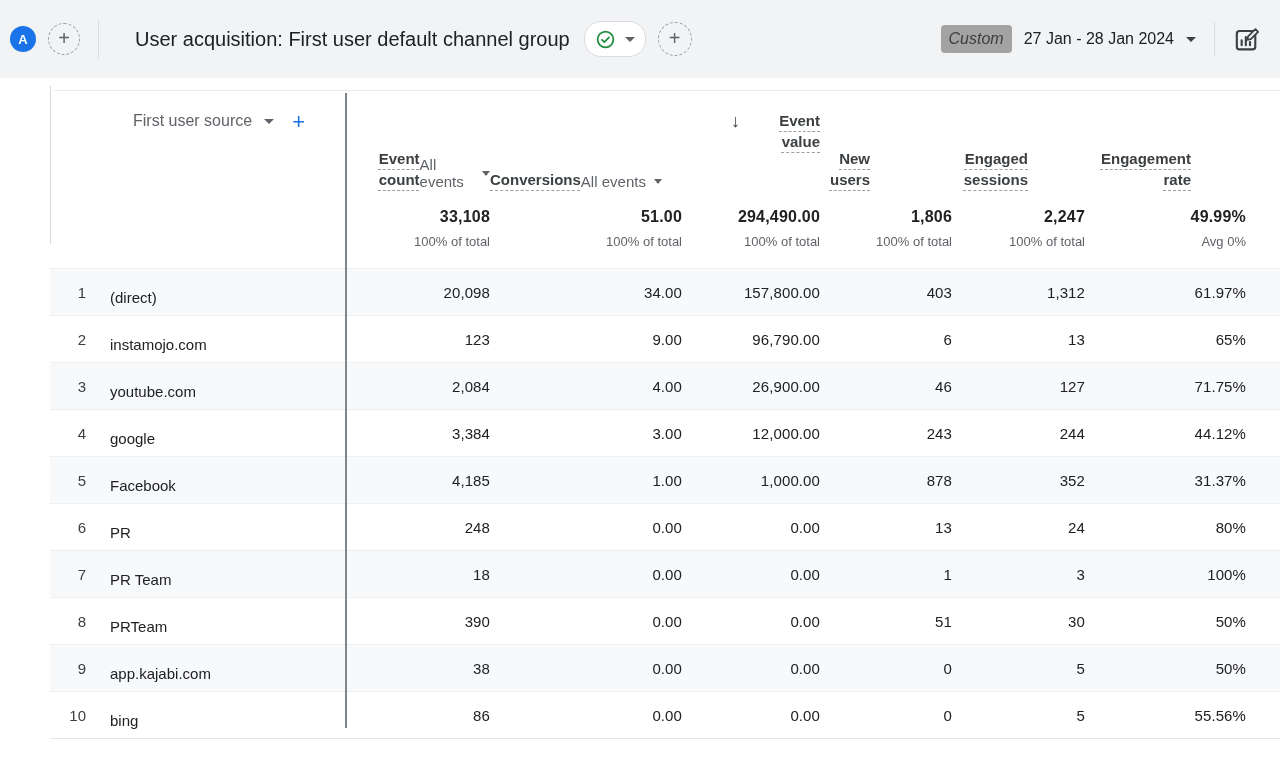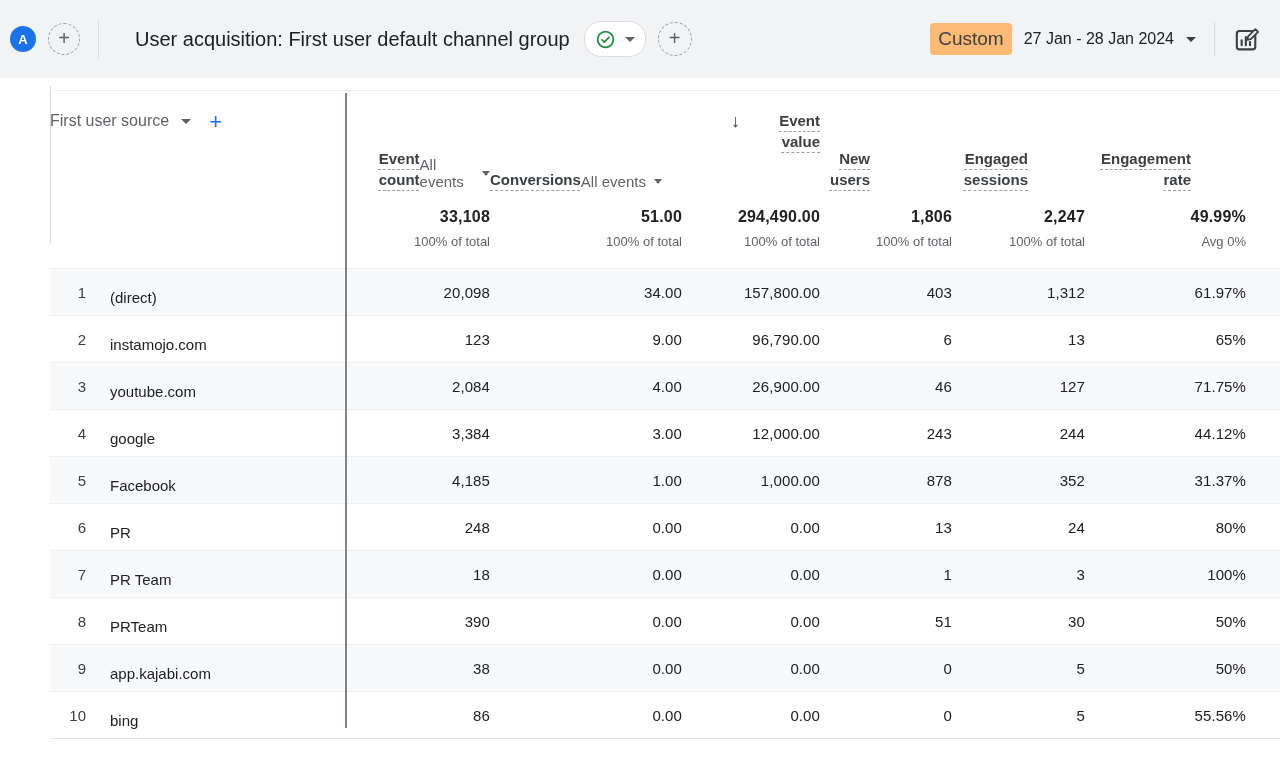--- a/index.html
+++ b/index.html
@@ -31,21 +31,21 @@
   .status-pill{
     margin-left:14px;height:34px;padding:0 10px;border-radius:17px;background:#fff;
     border:1px solid #dadce0;display:flex;align-items:center;gap:9px;cursor:pointer;
   }
   .caret{
     width:0;height:0;border-left:5px solid transparent;border-right:5px solid transparent;
     border-top:5.5px solid #5f6368;display:inline-block;
   }
   .header-right{margin-left:auto;display:flex;align-items:center;}
   .custom-chip{
-    background:#fdba74;color:#3c4043;font-size:19px;padding:5px 8px;border-radius:4px;
+    background:#a3a3a3;color:#3c4043;font-size:16px;padding:5px 8px;border-radius:4px;font-style:italic;
   }
   .date-label{margin-left:12px;font-size:16px;color:#202124;white-space:nowrap;}
   .header-right .caret{margin-left:12px;}
   .header-right .vdiv{margin-left:18px;height:34px;}
   .customize-btn{margin-left:18px;display:flex;align-items:center;cursor:pointer;background:none;border:none;padding:0;}
 
   
   .table{
     position:relative;margin-left:50px;margin-top:12px;width:1230px;
   }
@@ -58,22 +58,22 @@
   .col-divider{
     position:absolute;left:295px;top:3px;width:2px;height:635px;background:#7f868c;
   }
   .grid{
     display:grid;
     grid-template-columns:36px 259px 145px 192px 138px 132px 133px 161px 34px;
   }
   
   .head-row{height:100px;}
   .dim-head{
-    grid-column:1/3;display:flex;justify-content:flex-start;align-items:flex-start;
-    padding-top:22px;padding-right:32px;box-sizing:border-box;cursor:pointer;
+    grid-column:1/3;display:flex;justify-content:flex-end;align-items:flex-start;
+    padding-top:22px;padding-right:40px;box-sizing:border-box;cursor:pointer;
   }
   .dim-label{font-size:16px;color:#5f6368;}
   .dim-head .caret{margin-left:12px;margin-top:7px;border-top-color:#5f6368;}
   .add-col{
     margin-left:18px;color:#1a73e8;font-size:22px;font-weight:400;line-height:20px;
     background:none;border:none;padding:0;cursor:pointer;
   }
   .mcell{
     display:flex;flex-direction:row;align-items:flex-end;padding-top:20px;box-sizing:border-box;cursor:pointer;
   }

